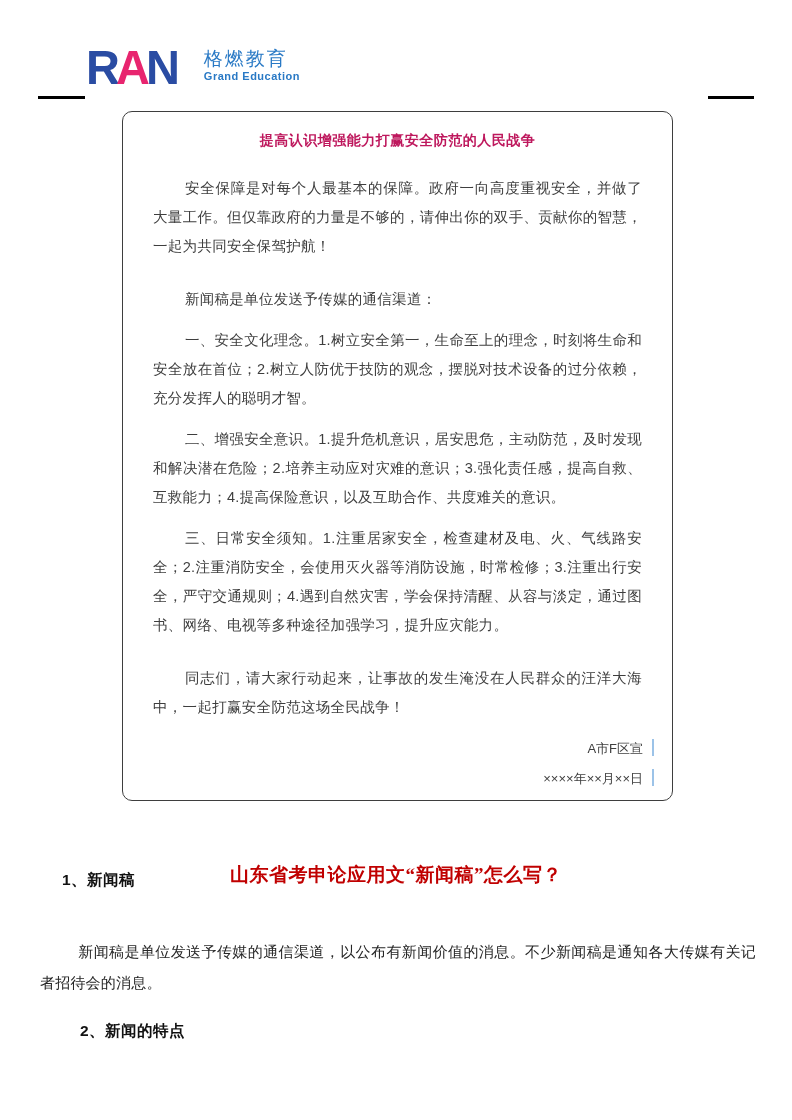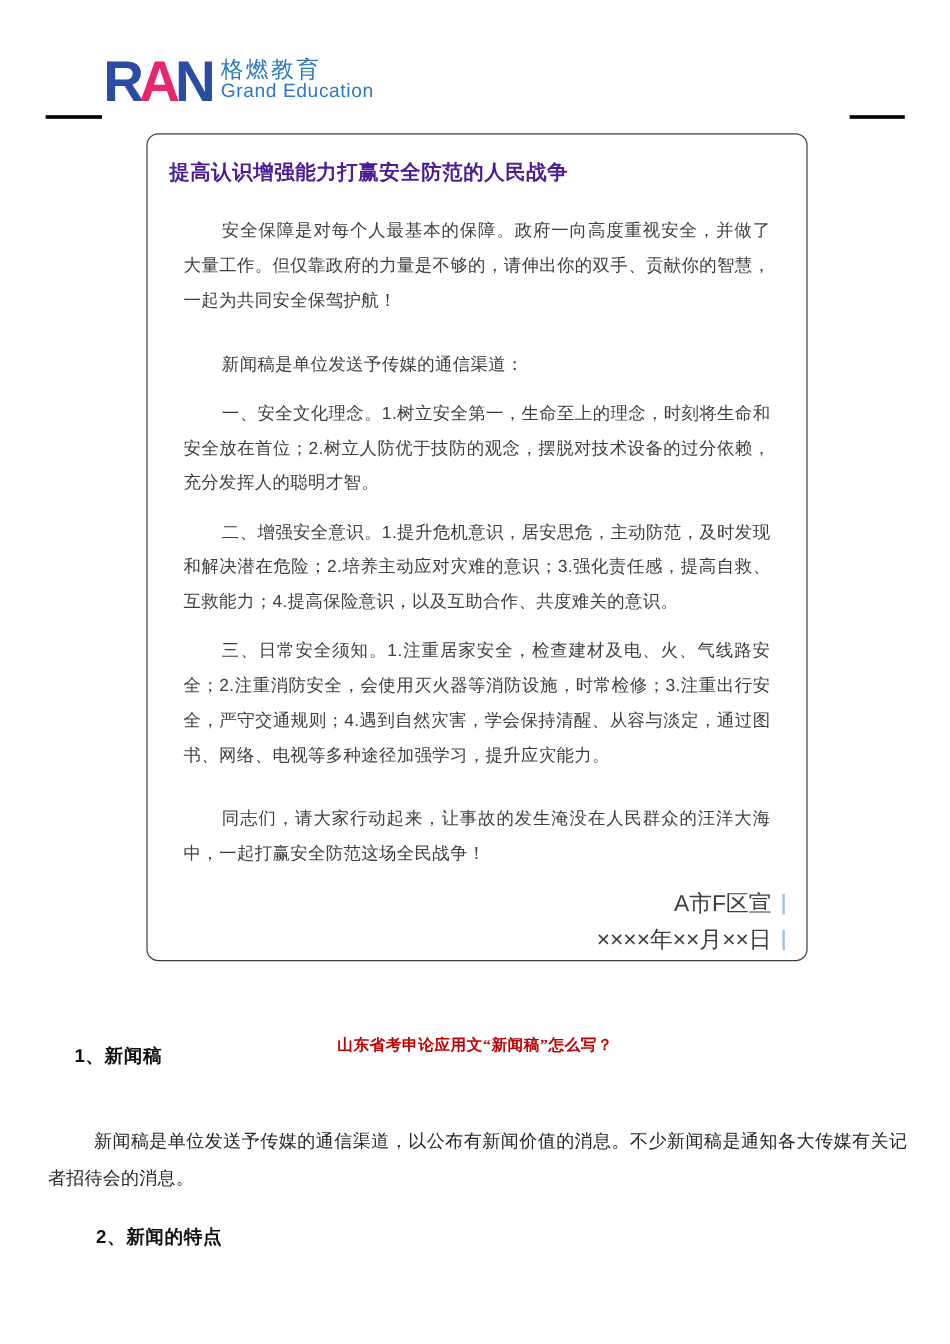--- a/index.html
+++ b/index.html
@@ -5,72 +5,72 @@
   html,body{margin:0;padding:0;background:#ffffff;}
   .page{
     position:relative;
     width:792px;height:1120px;
     background:#ffffff;
     font-family:"Liberation Sans","DejaVu Sans",sans-serif;
     overflow:hidden;
   }
 
   
-  .logo{position:absolute;left:86px;top:44px;display:flex;align-items:flex-start;}
+  .logo{position:absolute;left:86px;top:44px;display:flex;align-items:flex-start;gap:20px;}
   .logo-wordmark{
     font-weight:800;font-size:47px;line-height:48px;letter-spacing:-4px;
     font-family:"Liberation Sans","DejaVu Sans",sans-serif;
     transform:scaleY(1.02);
   }
   .l-blue{color:#2a4ca3;}
   .l-pink{color:#e8256f;}
   .logo-text{margin-left:8px;padding-top:4px;}
   .logo-cn{font-size:19px;font-weight:400;color:#2979c5;letter-spacing:2px;line-height:22px;}
-  .logo-en{font-size:16px;font-weight:400;color:#2979c5;letter-spacing:.5px;line-height:13px;}
+  .logo-en{font-size:11px;font-weight:700;color:#2979c5;letter-spacing:.5px;line-height:13px;}
 
   .headline{
     position:absolute;left:277px;top:70px;
     font-family:"Liberation Serif","DejaVu Serif",serif;
     font-size:19px;color:#4c74a4;letter-spacing:.5px;white-space:nowrap;
   }
   .rule{position:absolute;top:96px;height:2.5px;background:#000;}
   .rule-left{left:38px;width:47px;}
   .rule-right{left:708px;width:46px;}
 
   
   .letter-box{
     position:absolute;left:122px;top:111px;
     width:551px;height:690px;box-sizing:border-box;
     border:1.5px solid #3e3e3e;border-radius:10px;
     padding:14px 18px 0 18px;
     color:#3e3e3e;
   }
   .letter-title{
-    margin:6px 0 0 0;
-    font-size:17px;font-weight:700;color:#4c1d95;letter-spacing:.5px;
+    margin:6px 0 0 0;text-align:center;
+    font-size:14px;font-weight:700;color:#be185d;letter-spacing:.5px;
   }
   .salutation{margin:28px 0 0 0;font-size:14.5px;line-height:29px;}
   .para{
     margin:12px;font-size:14.5px;line-height:29px;
     text-align:justify;text-indent:2.2em;letter-spacing:.3px;
   }
   .gap{margin-top:24px;}
-  .sign-block{margin-top:10px;text-align:right;font-size:19px;line-height:30px;}
+  .sign-block{margin-top:10px;text-align:right;font-size:13px;line-height:30px;}
   .sign-line{white-space:nowrap;}
   .cursor{
     display:inline-block;width:2px;height:17px;background:#9cc3e8;
     margin-left:9px;vertical-align:-3px;
   }
 
   
   .article-title{
     position:absolute;left:0;right:0;top:862px;margin:0;
     text-align:center;
     font-family:"Liberation Serif","DejaVu Serif",serif;
-    font-size:13px;font-weight:700;color:#c00000;letter-spacing:.5px;
+    font-size:19px;font-weight:700;color:#c00000;letter-spacing:.5px;
   }
   .sec-heading{
     position:absolute;margin:0;
     font-size:15.5px;font-weight:700;color:#111111;letter-spacing:.5px;
   }
   .sec-heading-1{left:62px;top:870px;}
   .sec-heading-2{left:80px;top:1021px;}
   .sec-body{
     position:absolute;left:40px;top:936px;width:716px;margin:0;
     font-size:15px;line-height:31px;color:#262626;

